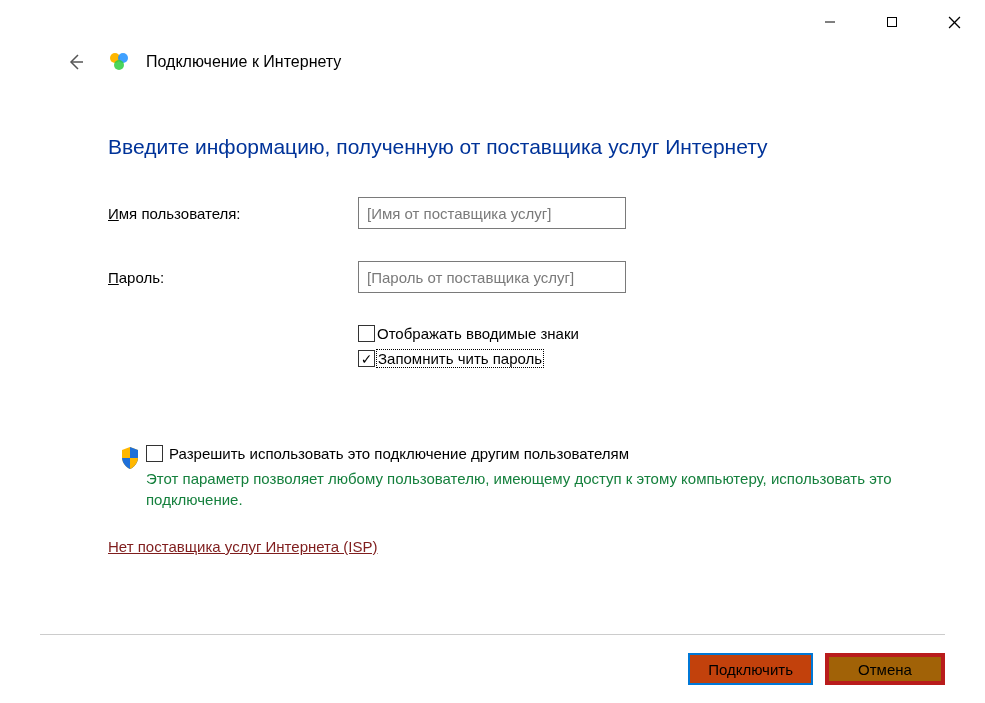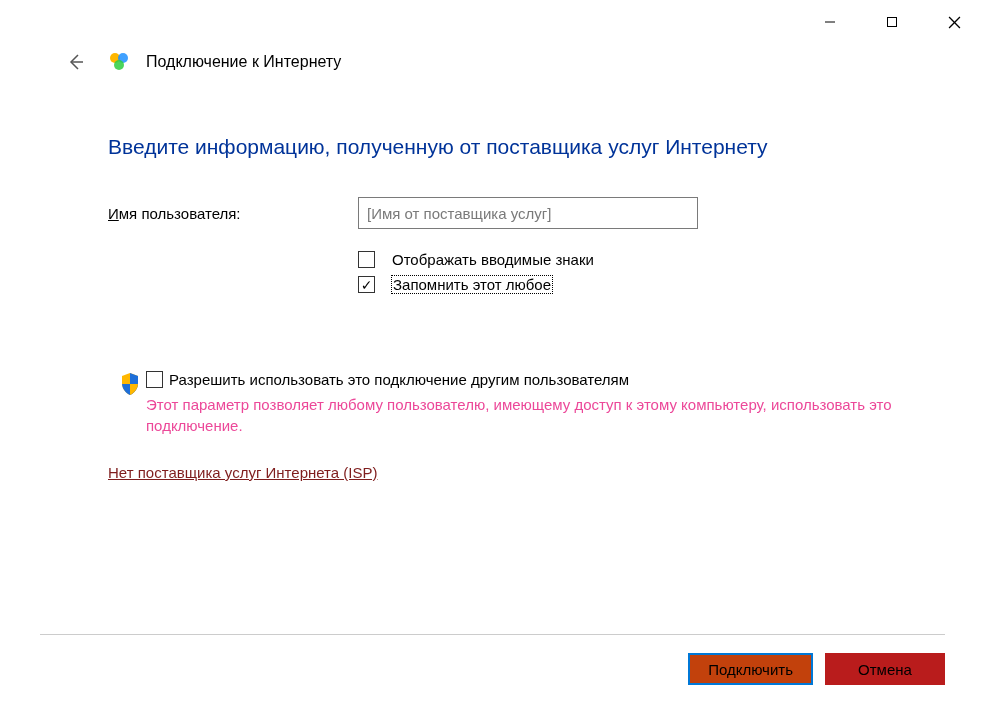--- a/index.html
+++ b/index.html
@@ -59,43 +59,43 @@
   }
   .main-heading {
     color: #003399;
     font-size: 21px;
     font-weight: 400;
     margin-bottom: 38px;
   }
   .form-row {
     display: flex;
     align-items: center;
-    margin-bottom: 22px;
+    margin-bottom: 32px;
   }
   .form-label {
     width: 250px;
     font-size: 15px;
   }
   .form-label .ul { text-decoration: underline; }
   .text-input {
-    width: 340px;
+    width: 268px;
     height: 32px;
     border: 1px solid #7a7a7a;
     padding: 4px 8px;
     font-family: inherit;
     font-size: 15px;
     color: #000;
   }
   .text-input::placeholder { color: #7a7a7a; }
   .checkbox-row {
     display: flex;
     align-items: center;
     margin-left: 250px;
     margin-bottom: 8px;
-    gap: 17px;
+    gap: 2px;
   }
   .checkbox {
     width: 17px; height: 17px;
     border: 1px solid #333;
     background: #fff;
     display: flex;
     align-items: center;
     justify-content: center;
     cursor: pointer;
   }
@@ -126,21 +126,21 @@
     display: flex;
     align-items: center;
     gap: 6px;
   }
   .share-text {
     flex: 1;
   }
   .share-desc {
     margin-top: 6px;
     font-size: 15px;
-    color: #ec4899;
+    color: #15803d;
     line-height: 1.4;
   }
   .isp-link {
     display: inline-block;
     margin-top: 28px;
     color: #7f1d1d;
     text-decoration: underline;
     cursor: pointer;
     font-size: 15px;
   }
@@ -152,21 +152,21 @@
     border-top: 1px solid #ccc;
     padding: 18px 0;
     display: flex;
     justify-content: flex-end;
     gap: 12px;
   }
   .btn {
     min-width: 120px;
     height: 32px;
     border: 4px solid #b91c1c;
-    background: #b91c1c;
+    background: #a16207;
     font-family: inherit;
     font-size: 15px;
     cursor: pointer;
     padding: 0 18px;
   }
   .btn.primary {
     border: 2px solid #0078d7;
     background: #c2410c;
   }
 </style>
@@ -210,29 +210,33 @@
 </div>
 
 <div class="content">
   <h1 class="main-heading">Введите информацию, полученную от поставщика услуг Интернету</h1>
 
   <div class="form-row">
     <label class="form-label"><span class="ul">И</span><span>мя пользователя:</span></label>
     <input type="text" class="text-input" placeholder="[Имя от поставщика услуг]" style="">
   </div>
 
+  <div class="form-row">
+    <label class="form-label"><span class="ul">П</span><span>ароль:</span></label>
+    <input type="text" class="text-input" placeholder="[Пароль от поставщика услуг]" style="">
+  </div>
 
   <div class="checkbox-row">
     <div class="checkbox"></div>
     <span><span>Отобра</span><span class="ul">ж</span><span>ать вводимые знаки</span></span>
   </div>
 
   <div class="checkbox-row" style="margin-bottom:28px">
     <div class="checkbox checked"></div>
-    <span class="dotted-focus"><span class="ul">З</span><span>апомнить этот любое</span></span>
+    <span class="dotted-focus"><span class="ul">З</span><span>апомнить чить пароль</span></span>
   </div>
 
   <div class="form-row">
   </div>
 
   <div class="share-section">
     <span>
       <svg class="shield-icon" viewBox="0 0 20 24">
         <path d="M10 1 L18 4 V11 C18 17 14 21 10 23 C6 21 2 17 2 11 V4 Z" fill="#ffb700"></path>
         <path d="M10 1 L18 4 V11 C18 17 14 21 10 23 V1 Z" fill="#1e6fd9"></path>

